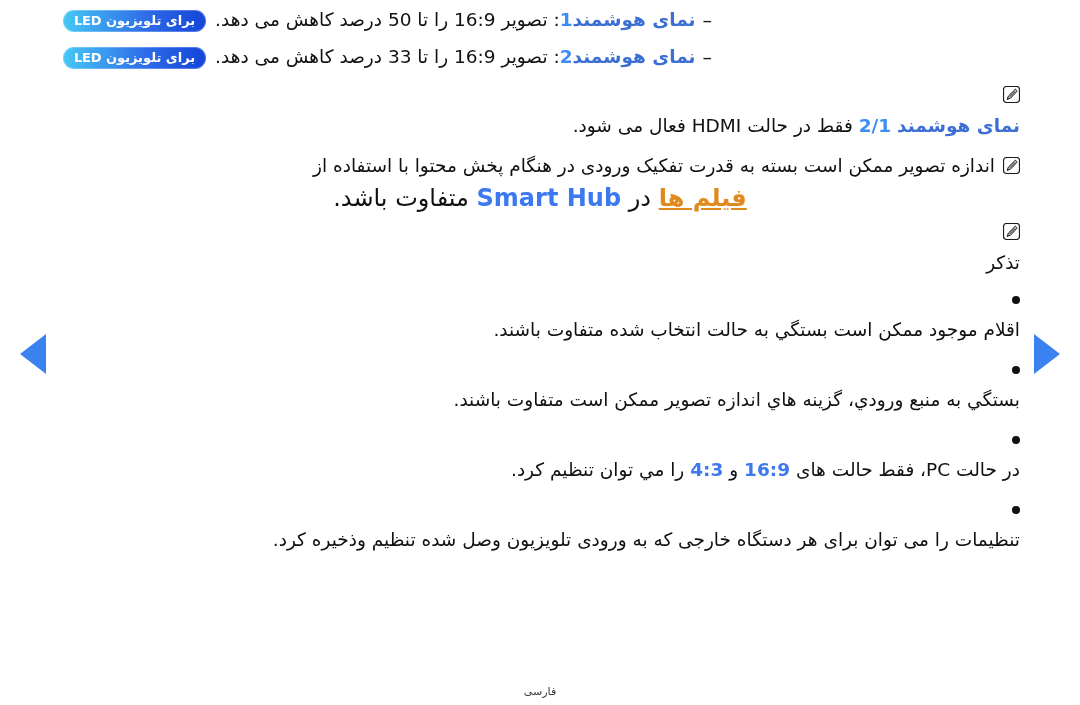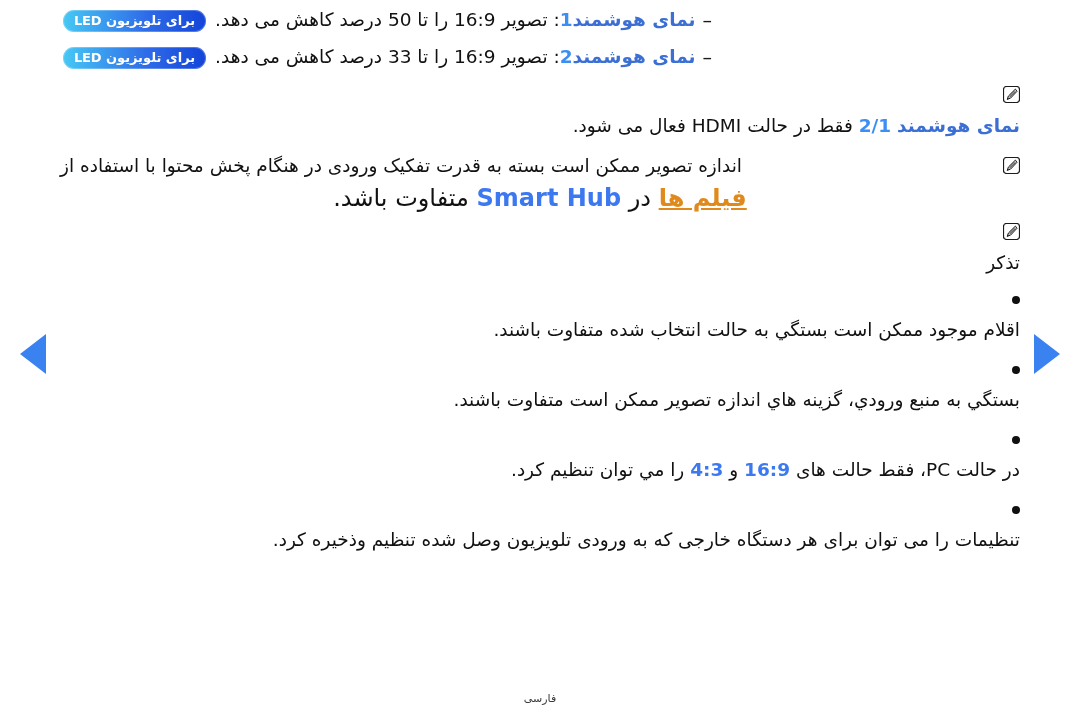--- a/index.html
+++ b/index.html
@@ -57,21 +57,21 @@
     text-align: right;
     font-size: 18.5px;
     line-height: 28px;
   }
 
   
   .note-row {
     display: flex;
     flex-direction: row;
     align-items: flex-start;
-    justify-content: space-between;
+    justify-content: flex-start;
     gap: 8px;
   }
   .note-body {
     flex: 0 1 auto;
     text-align: right;
     font-size: 18.5px;
     line-height: 30px;
   }
 
   .note-icon {
@@ -178,21 +178,21 @@
   .nav-arrow.right {
     right: 20px;
     border-top: 20px solid transparent;
     border-bottom: 20px solid transparent;
     border-left: 26px solid #3b82f1;
   }
 
   
   .footer {
     position: absolute;
-    bottom: 0;
+    bottom: 7px;
     left: 0;
     width: 1080px;
     text-align: center;
     font-size: 11px;
     color: #3a3a3a;
     direction: rtl;
   }
 
   
   .blk-note-1 { margin-top: 4px; margin-bottom: 2px; }

